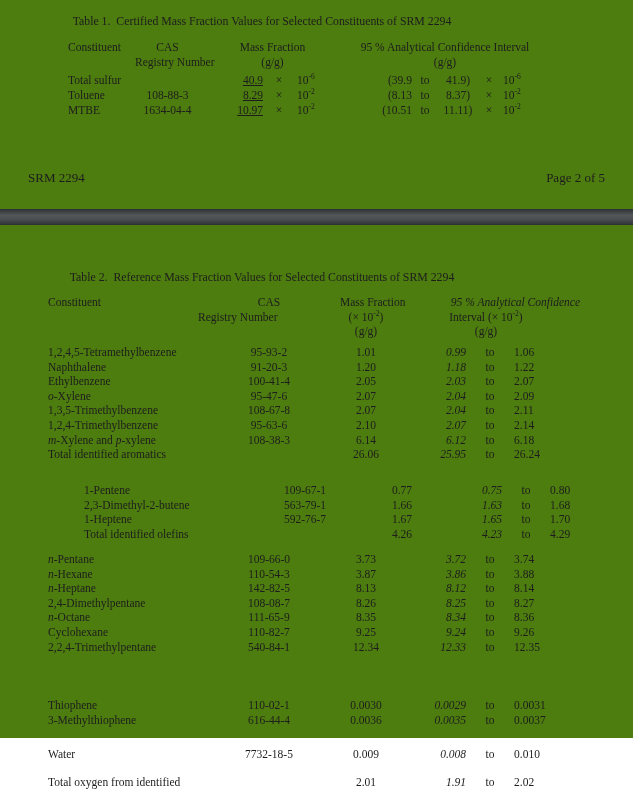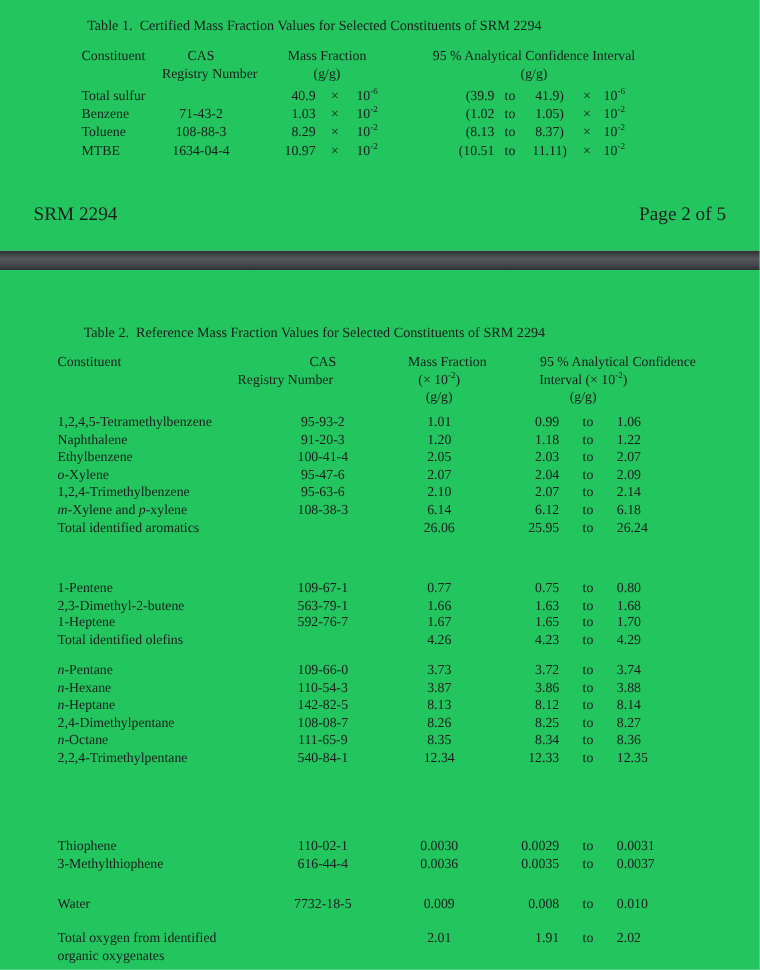--- a/index.html
+++ b/index.html
@@ -1,23 +1,23 @@
 <!DOCTYPE html>
 <html><head>
 <meta charset="utf-8">
 <style>
   html,body{margin:0;padding:0;}
   body{
     width:633px;height:808px;position:relative;background:#ffffff;
     font-family:"Liberation Serif","DejaVu Serif",serif;color:#1d1d1d;
     overflow:hidden;
   }
-  .page{position:absolute;left:0;width:633px;background:#22c55e;}
+  .page{position:absolute;left:0;width:633px;background:#4d7c0f;}
   .page2{top:0;height:209px;}
-  .page3{top:225px;height:583px;}
+  .page3{top:225px;height:513px;}
   .separator{
     position:absolute;left:0;top:209px;width:633px;height:16px;
     background:linear-gradient(180deg,#2e3133 0%,#54575a 40%,#4b4e51 65%,#2e3133 100%);
   }
   .doc-title{
     position:absolute;left:0;width:524px;text-align:center;
     font-size:11.8px;white-space:pre;
   }
   .t1-title{top:14px;}
   .t2-title{top:45px;}
@@ -25,46 +25,46 @@
   td{padding:0;white-space:nowrap;overflow:visible;}
   sup{font-size:7.5px;line-height:0;}
   
   .t1{left:68px;width:477px;}
   .t1-head{top:40px;}
   .t1-head tr{height:15px;line-height:15px;}
   .t1-body{top:73px;}
   .t1-body tr{height:15.2px;line-height:15.2px;}
   .t1-body td:nth-child(1){text-align:left;}
   .t1-body td:nth-child(2){text-align:center;}
-  .t1-body td:nth-child(3){text-align:right;}
+  .t1-body td:nth-child(3){text-align:right;text-decoration:underline;}
   .t1-body td:nth-child(4){text-align:center;}
   .t1-body td:nth-child(5){text-align:left;padding-left:2px;}
   .t1-body td:nth-child(6){text-align:right;}
   .t1-body td:nth-child(7){text-align:center;}
   .t1-body td:nth-child(8){text-align:center;}
   .t1-body td:nth-child(9){text-align:center;}
   .t1-body td:nth-child(10){text-align:left;padding-left:3px;}
   
   .t2{left:48px;width:532px;}
   .t2-head{top:70px;}
   .t2-head tr{height:14.6px;line-height:14.6px;}
   .t2 tbody tr{height:14.6px;line-height:14.6px;}
   .t2 tbody td:nth-child(1){text-align:left;}
   .t2 tbody td:nth-child(2){text-align:center;}
   .t2 tbody td:nth-child(3){text-align:center;}
-  .t2 tbody td:nth-child(4){text-align:right;}
+  .t2 tbody td:nth-child(4){text-align:right;font-style:italic;}
   .t2 tbody td:nth-child(5){text-align:center;}
   .t2 tbody td:nth-child(6){text-align:left;}
-  .sec-a{top:120px;} .sec-b{top:258px;} .sec-c{top:327px;}
+  .sec-a{top:120px;} .sec-b{top:258px;margin-left:36px;} .sec-c{top:327px;}
   .sec-d{top:473px;} .sec-e{top:522px;} .sec-f{top:550px;}
   .L{text-align:left;} .C{text-align:center;}
   .vt{vertical-align:top;}
   .footer{
     position:absolute;top:170px;left:28px;right:28px;
-    display:flex;justify-content:space-between;font-size:16px;
+    display:flex;justify-content:space-between;font-size:13px;
   }
 </style>
 </head>
 <body>
 
 <section class="page page2">
   <div class="doc-title t1-title">Table 1.  Certified Mass Fraction Values for Selected Constituents of SRM 2294</div>
 
   <table class="t1 t1-head">
     <colgroup>
@@ -113,32 +113,20 @@
           <td>Total sulfur</td>
           <td></td>
           <td>40.9</td>
           <td>×</td>
           <td>10<sup>-6</sup></td>
           <td>(39.9</td>
           <td>to</td>
           <td>41.9)</td>
           <td>×</td>
           <td>10<sup>-6</sup></td>
-        </tr>
-        <tr>
-          <td>Benzene</td>
-          <td>71-43-2</td>
-          <td>1.03</td>
-          <td>×</td>
-          <td>10<sup>-2</sup></td>
-          <td>(1.02</td>
-          <td>to</td>
-          <td>1.05)</td>
-          <td>×</td>
-          <td>10<sup>-2</sup></td>
         </tr>
         <tr>
           <td>Toluene</td>
           <td>108-88-3</td>
           <td>8.29</td>
           <td>×</td>
           <td>10<sup>-2</sup></td>
           <td>(8.13</td>
           <td>to</td>
           <td>8.37)</td>
@@ -236,20 +224,28 @@
         </tr>
         <tr>
           <td><i>o</i>-Xylene</td>
           <td>95-47-6</td>
           <td>2.07</td>
           <td>2.04</td>
           <td>to</td>
           <td>2.09</td>
         </tr>
         <tr>
+          <td>1,3,5-Trimethylbenzene</td>
+          <td>108-67-8</td>
+          <td>2.07</td>
+          <td>2.04</td>
+          <td>to</td>
+          <td>2.11</td>
+        </tr>
+        <tr>
           <td>1,2,4-Trimethylbenzene</td>
           <td>95-63-6</td>
           <td>2.10</td>
           <td>2.07</td>
           <td>to</td>
           <td>2.14</td>
         </tr>
         <tr>
           <td><i>m</i>-Xylene and <i>p</i>-xylene</td>
           <td>108-38-3</td>
@@ -356,20 +352,28 @@
         </tr>
         <tr>
           <td><i>n</i>-Octane</td>
           <td>111-65-9</td>
           <td>8.35</td>
           <td>8.34</td>
           <td>to</td>
           <td>8.36</td>
         </tr>
         <tr>
+          <td>Cyclohexane</td>
+          <td>110-82-7</td>
+          <td>9.25</td>
+          <td>9.24</td>
+          <td>to</td>
+          <td>9.26</td>
+        </tr>
+        <tr>
           <td>2,2,4-Trimethylpentane</td>
           <td>540-84-1</td>
           <td>12.34</td>
           <td>12.33</td>
           <td>to</td>
           <td>12.35</td>
         </tr>
       </tbody>
   </table>
   <table class="t2 sec-d">
@@ -431,23 +435,15 @@
       </colgroup>
     <tbody>
         <tr>
           <td>Total oxygen from identified</td>
           <td></td>
           <td>2.01</td>
           <td>1.91</td>
           <td>to</td>
           <td>2.02</td>
         </tr>
-        <tr>
-          <td>organic oxygenates</td>
-          <td></td>
-          <td></td>
-          <td></td>
-          <td></td>
-          <td></td>
-        </tr>
       </tbody>
   </table>
 </section>
 
 </body></html>

